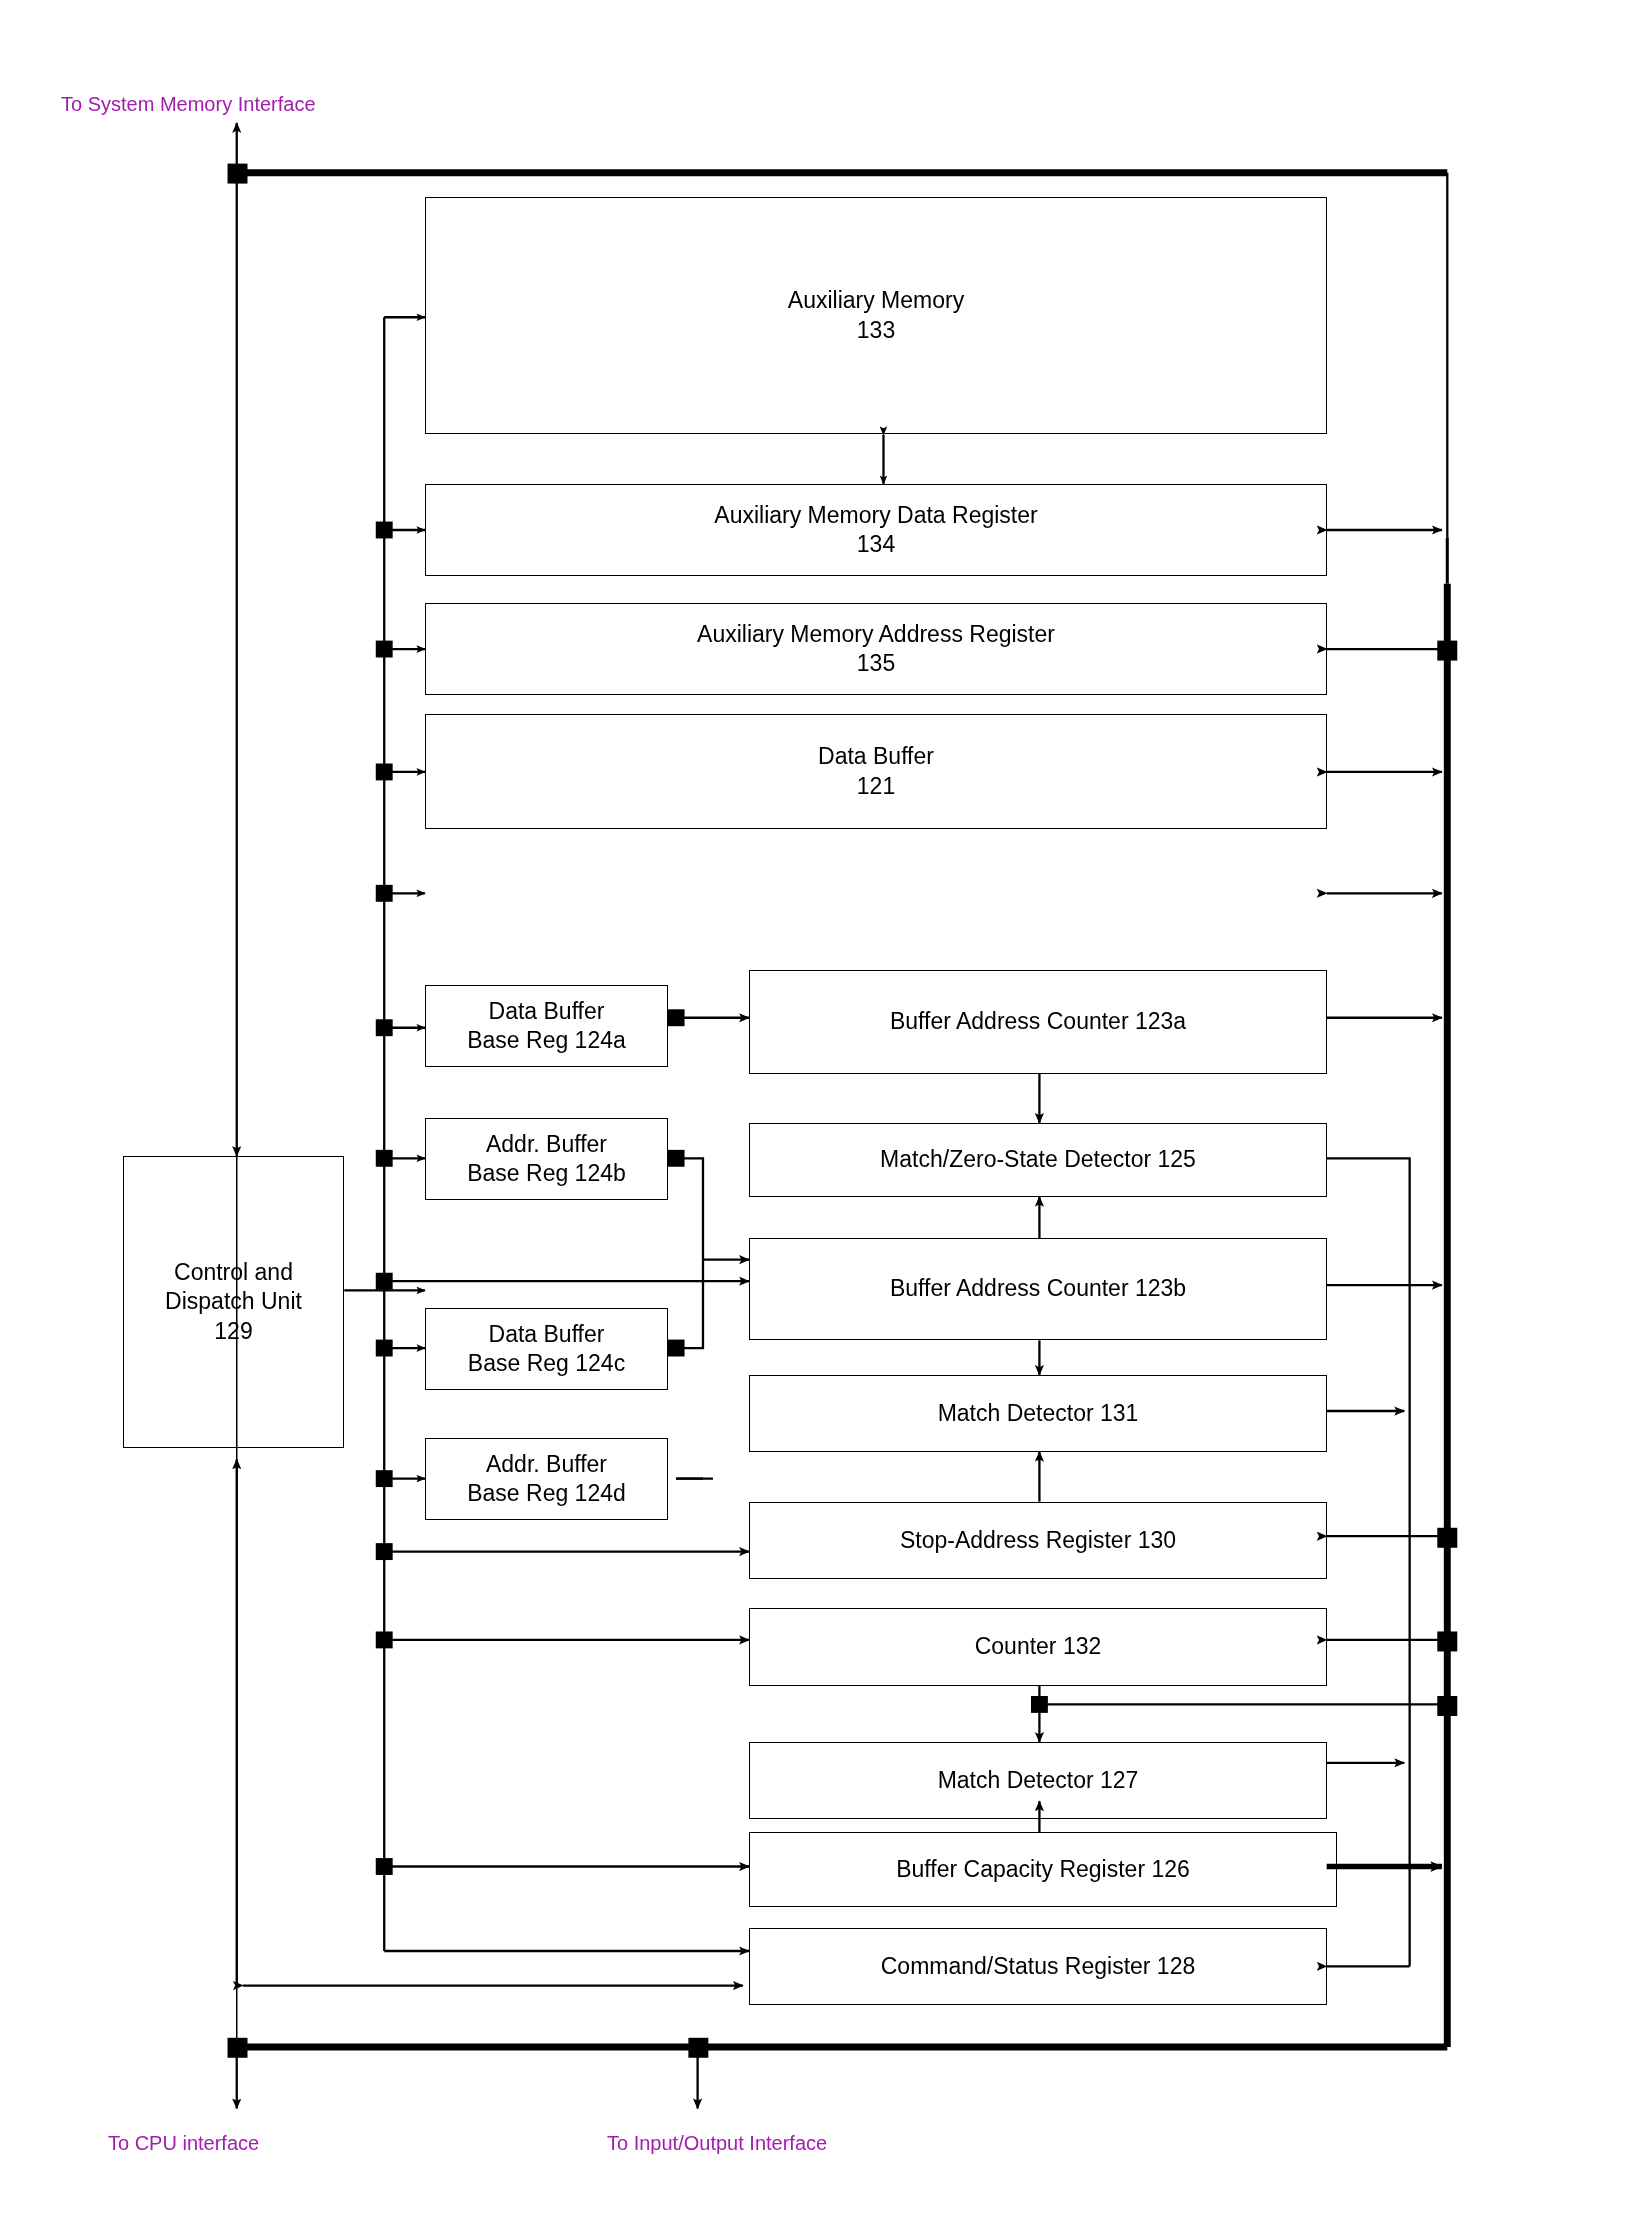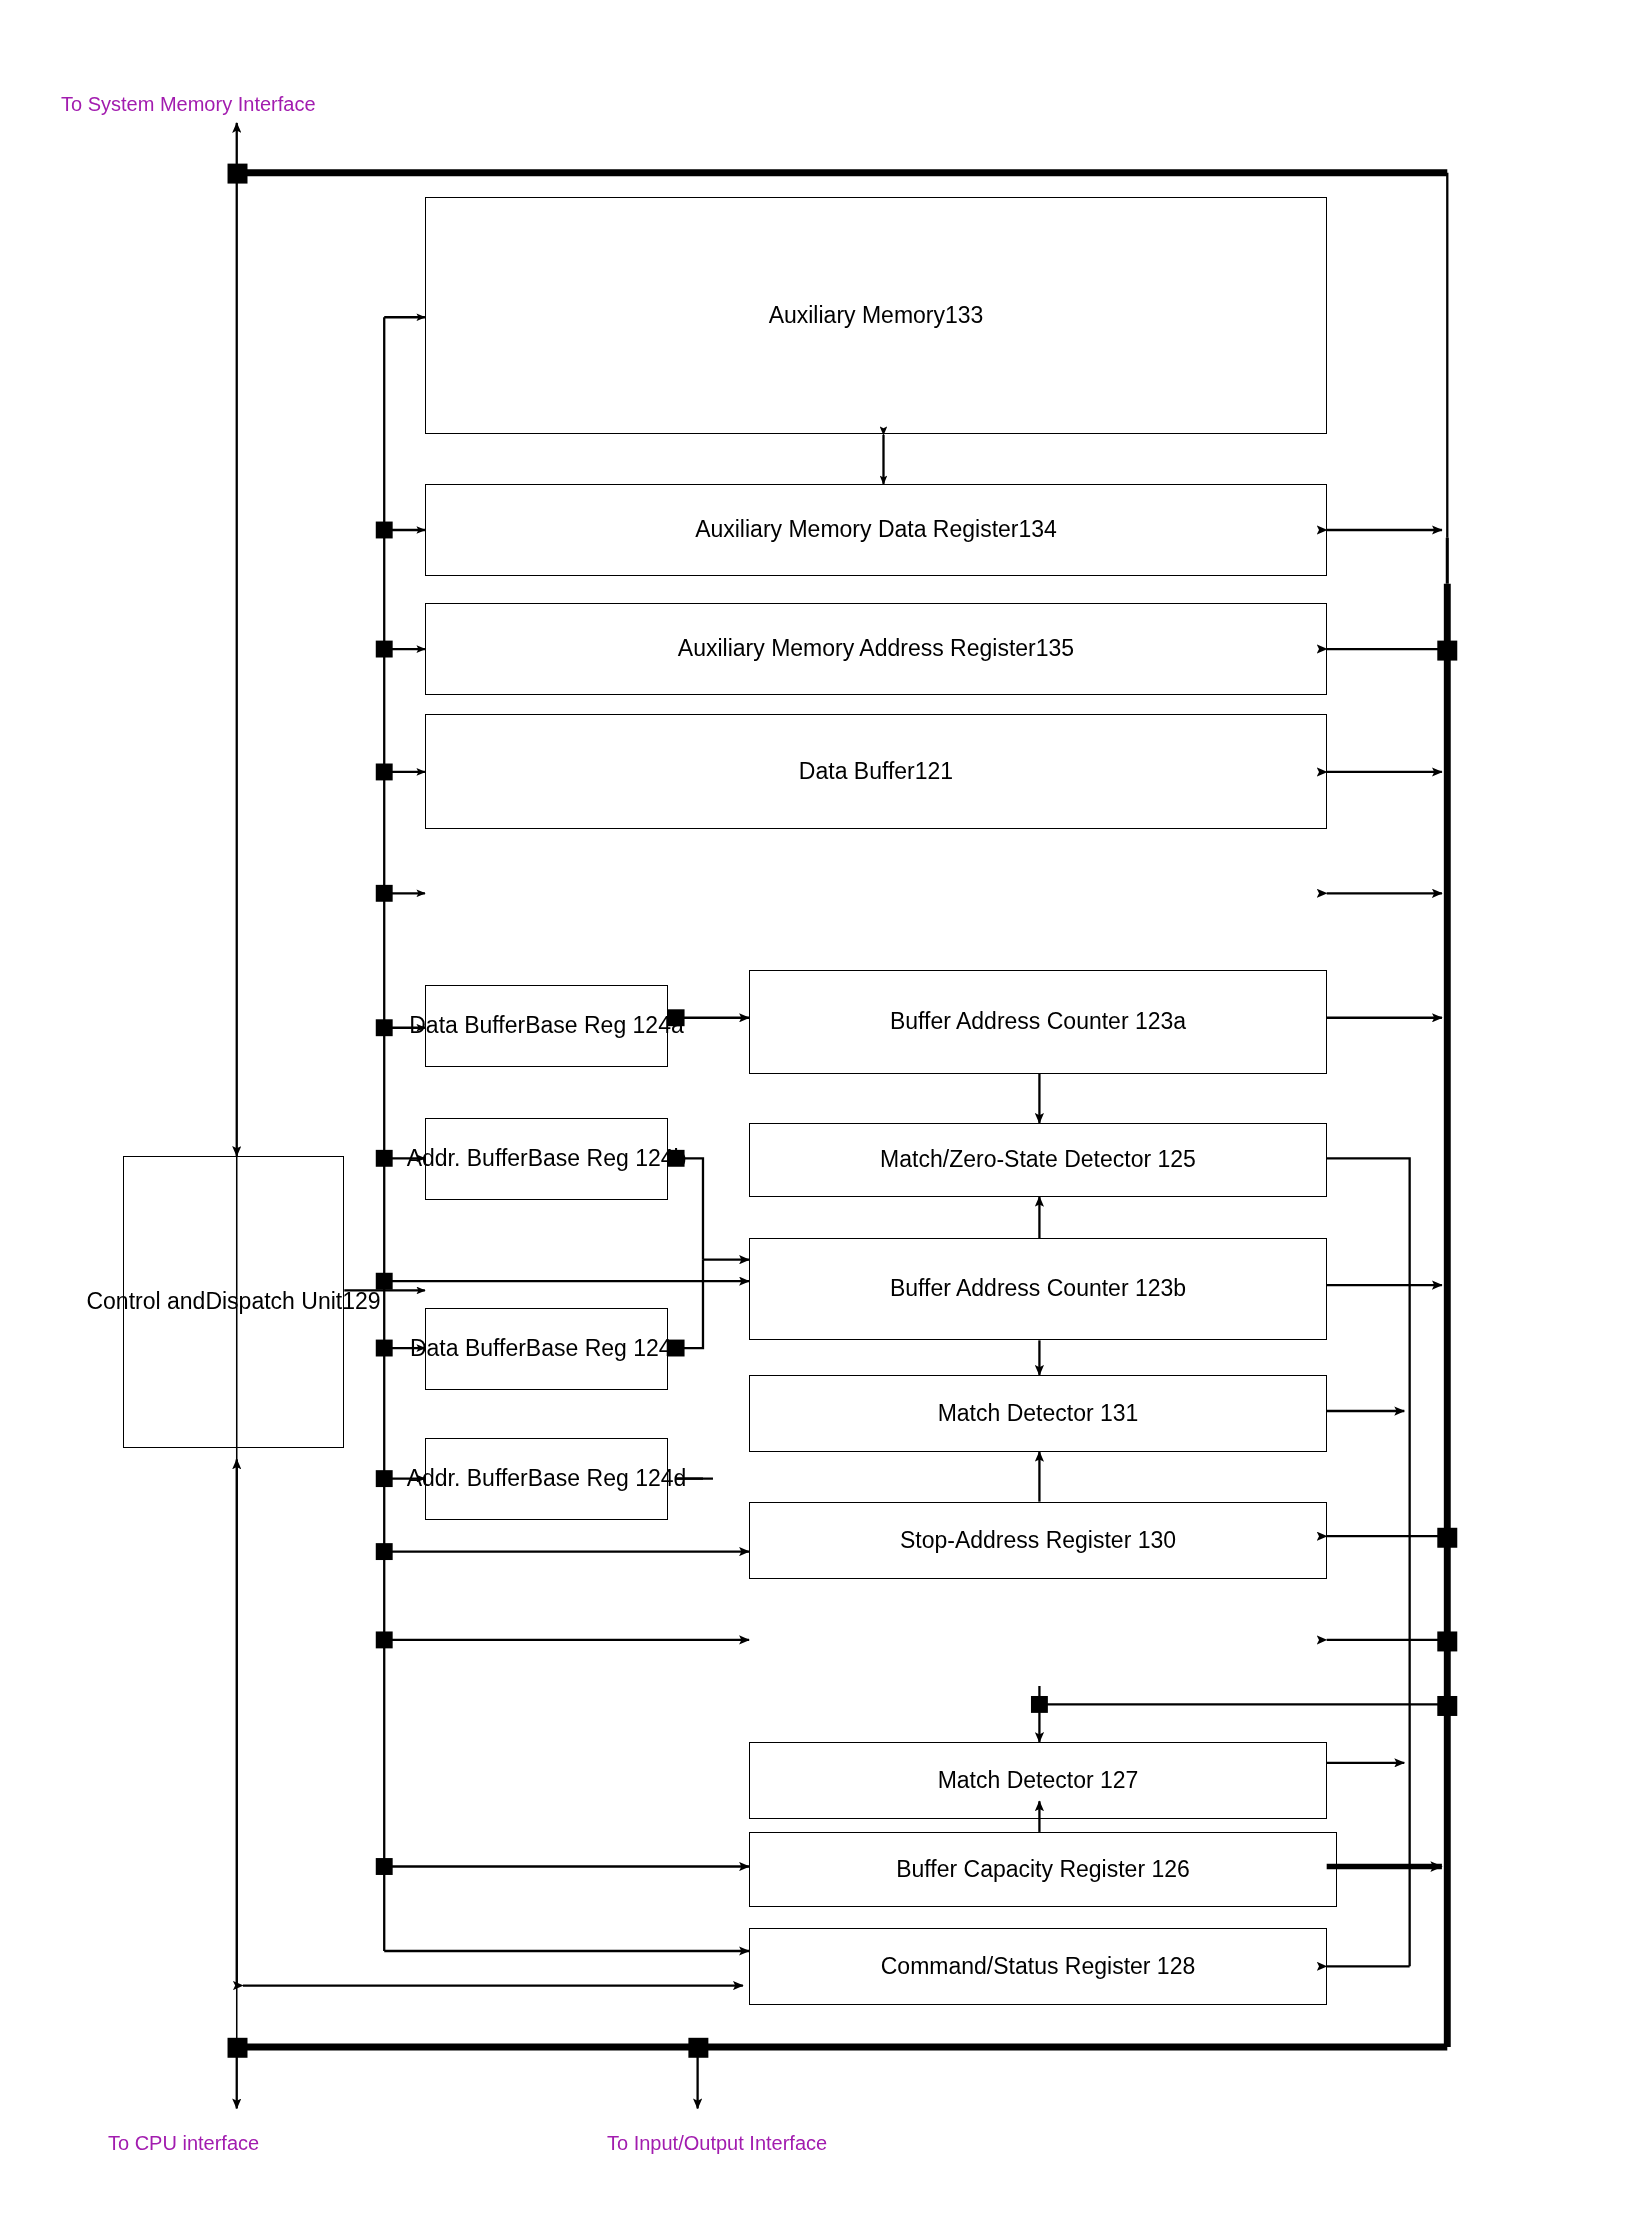--- a/index.html
+++ b/index.html
@@ -20,21 +20,21 @@
     left: 0; top: 0;
     width: 1651px;
     height: 2216px;
   }
   .box {
     position: absolute;
     box-sizing: border-box;
     border: 1.5px solid #000000;
     background: transparent;
     display: flex;
-    flex-direction: row;
+    flex-direction: column;
     align-items: center;
     justify-content: center;
     text-align: center;
     color: #000000;
     font-family: "Liberation Sans", sans-serif;
     font-size: 23px;
     line-height: 1.28;
     z-index: 3;
   }
   .box .ln { display: block; white-space: nowrap; }
@@ -264,20 +264,23 @@
   </div>
 
   <div class="box" style="left:749px; top:1375px; width:578px; height:77px;">
     <span class="ln">Match Detector 131</span>
   </div>
 
   <div class="box" style="left:749px; top:1502px; width:578px; height:77px;">
     <span class="ln">Stop-Address Register 130</span>
   </div>
 
+  <div class="box" style="left:749px; top:1608px; width:578px; height:78px;">
+    <span class="ln">Counter 132</span>
+  </div>
 
   <div class="box" style="left:749px; top:1742px; width:578px; height:77px;">
     <span class="ln">Match Detector 127</span>
   </div>
 
   <div class="box" style="left:749px; top:1832px; width:588px; height:75px;">
     <span class="ln">Buffer Capacity Register 126</span>
   </div>
 
   <div class="box" style="left:749px; top:1928px; width:578px; height:77px;">

